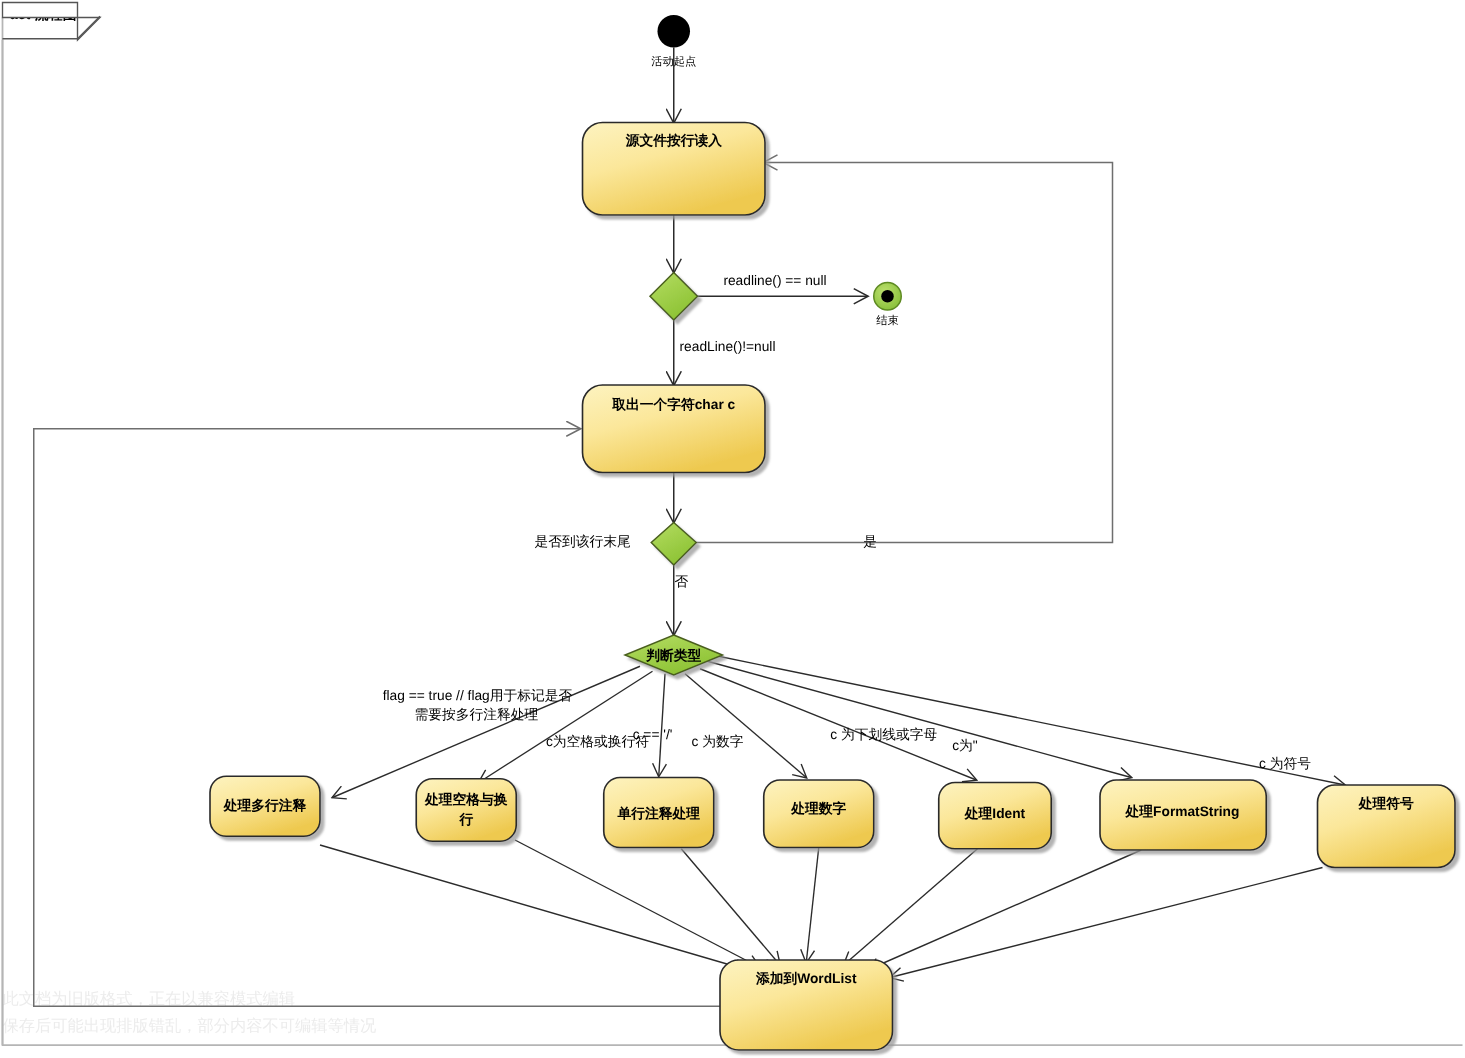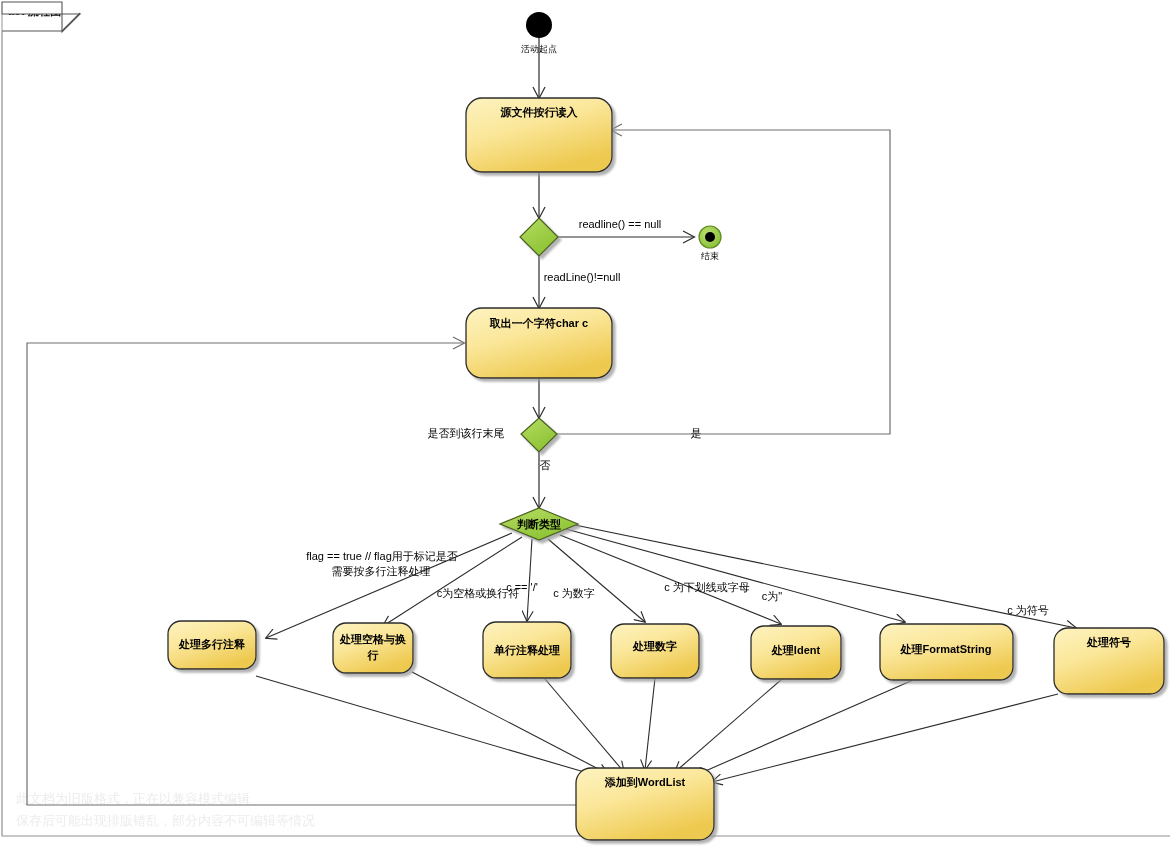--- a/index.html
+++ b/index.html
@@ -7,21 +7,21 @@
        font-family:"Liberation Sans","DejaVu Sans",sans-serif;}
   #frame{position:relative;width:1172px;height:846px;background:#fff;}
   svg#canvas{position:absolute;left:0;top:0;width:1172px;height:846px;}
 
   .diag-title{
     position:absolute;left:8px;top:4px;
     font-size:11px;font-weight:bold;color:#000;
     letter-spacing:.2px;white-space:nowrap;
   }
   .watermark{
-    position:absolute;left:16px;
+    position:absolute;left:2px;
     font-size:13px;color:#ececec;white-space:nowrap;
     user-select:none;
   }
   .wm1{top:790px;}
   .wm2{top:812px;}
 
   text{font-family:"Liberation Sans","DejaVu Sans",sans-serif;}
   .nodelabel{font-size:11px;font-weight:bold;fill:#000;}
   .edgelabel{font-size:11px;fill:#000;}
   .smalllabel{font-size:9px;fill:#000;}

